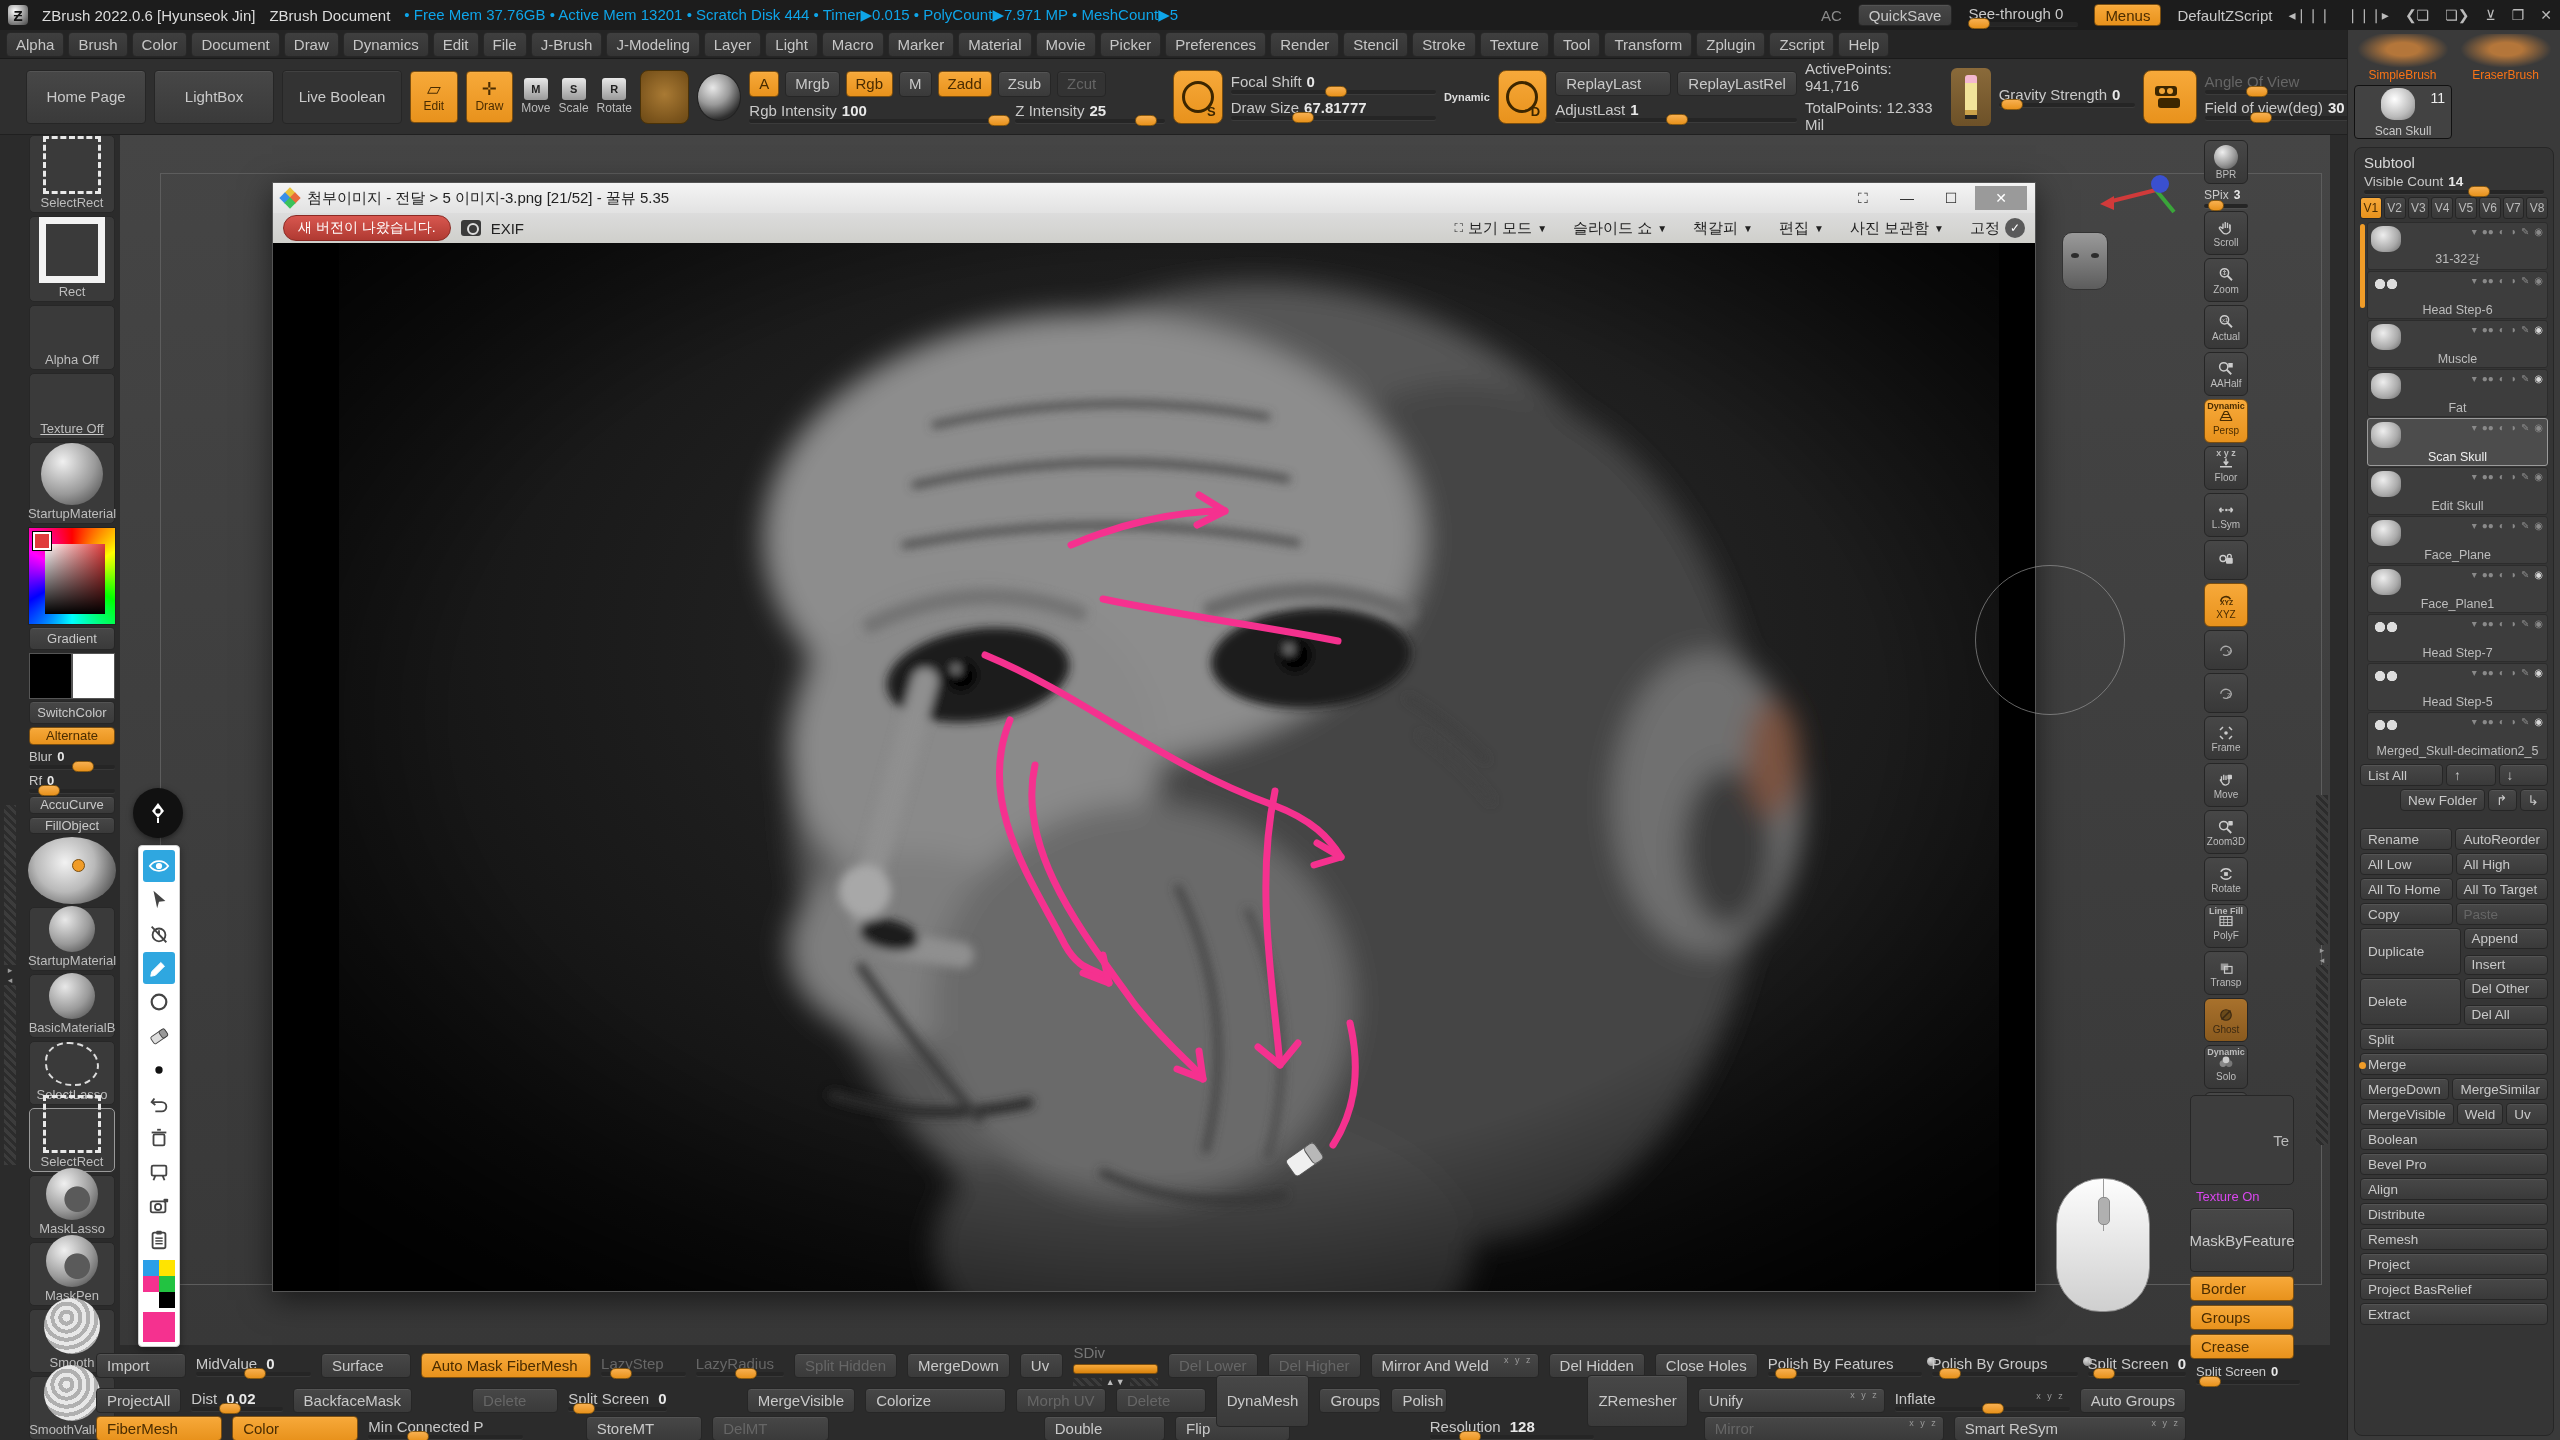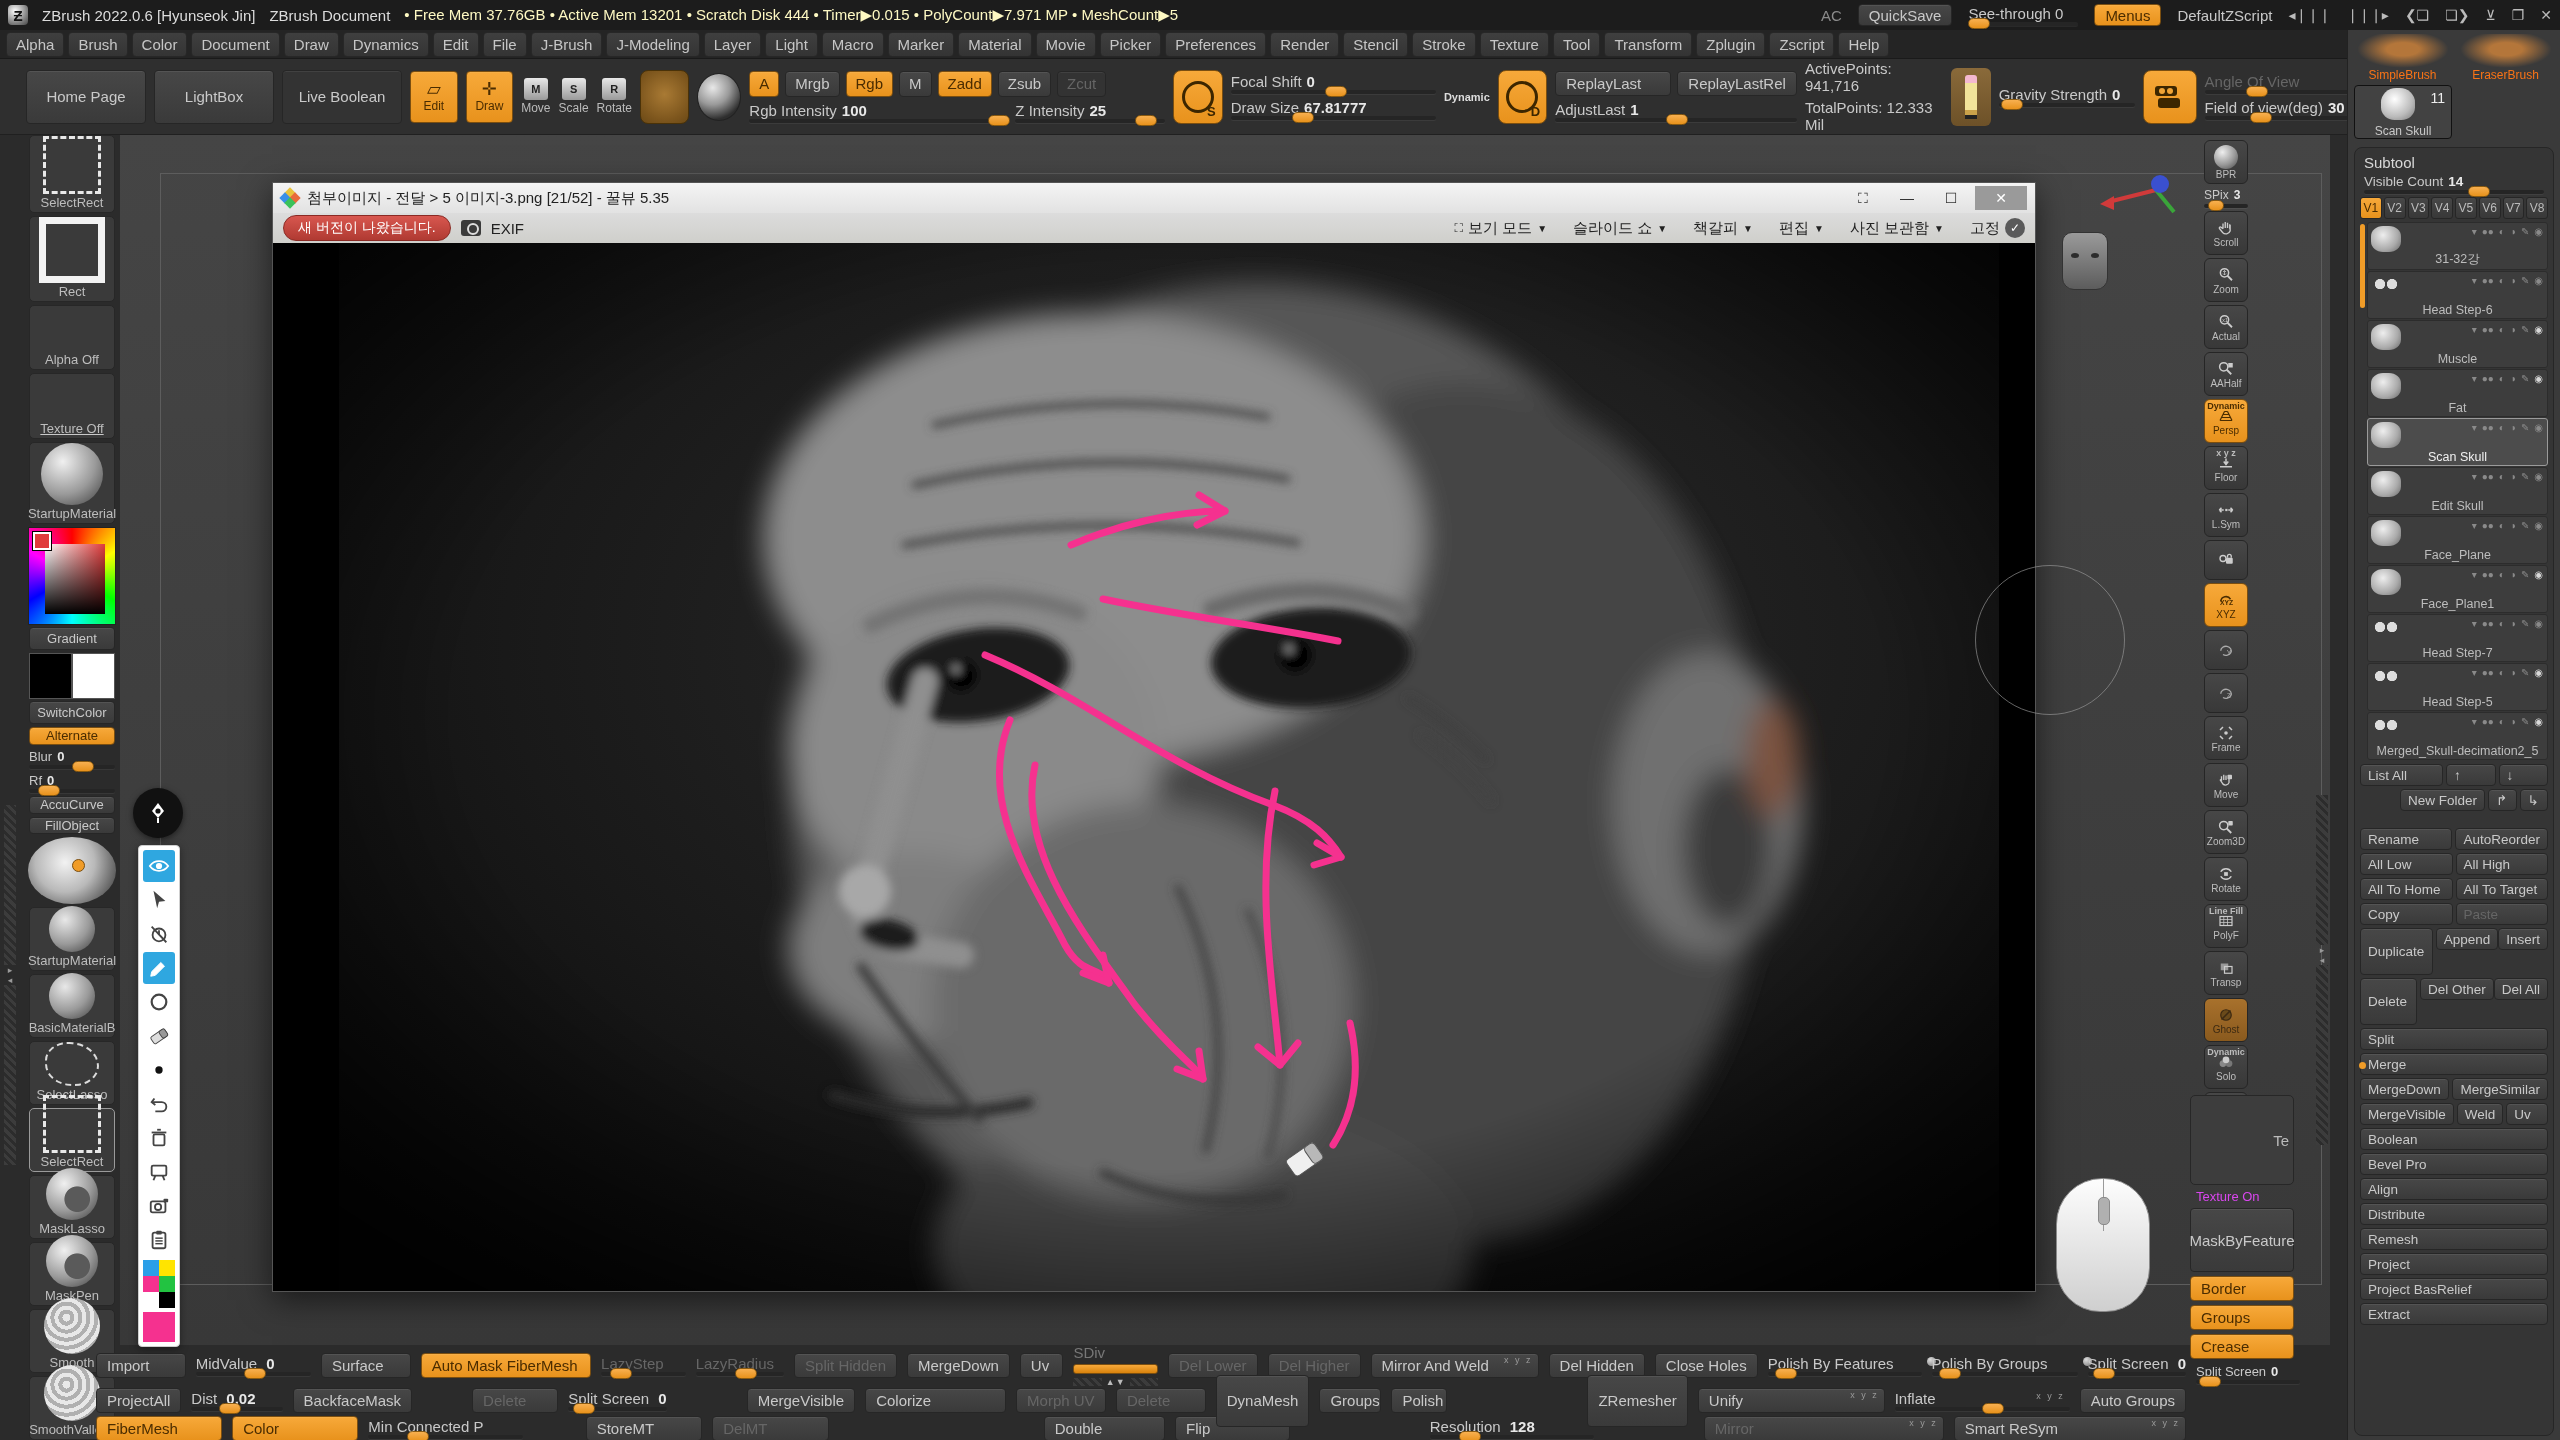--- a/index.html
+++ b/index.html
@@ -19,21 +19,21 @@
   .track{height:4px;background:#252525;border-radius:2px;position:relative;box-shadow:0 1px 0 rgba(255,255,255,.06)}
   .knob{position:absolute;top:-4px;width:22px;height:11px;background:linear-gradient(#f8b050,#e8921c);
         border:1px solid #8a5a10;border-radius:6px;box-sizing:border-box}
   .dis .lab, .dis .lab b{color:#666}
   .xyz{font-size:9px;color:#9a9a9a;letter-spacing:2px;position:absolute;top:1px;right:5px}
   .dot-radio{width:9px;height:9px;border-radius:50%;background:radial-gradient(circle at 35% 30%,#ddd,#777);display:inline-block}
   .hatch{background:repeating-linear-gradient(45deg,#3c3c3c 0 3px,#2c2c2c 3px 6px);}
   
   #titlebar{left:0;top:0;width:2560px;height:30px;background:#1c1c1c;display:flex;align-items:center;gap:14px;padding:0 8px;box-sizing:border-box}
   #titlebar .t{color:#dcdcdc}
-  #titlebar .stats{color:#fef9c3}
+  #titlebar .stats{color:#0ea5e9}
   .zlogo{width:20px;height:20px;background:radial-gradient(circle at 35% 30%,#fff,#888 60%,#444);border-radius:4px;
          display:flex;align-items:center;justify-content:center;color:#111;font-weight:bold;font-size:15px}
   #tb-right{margin-left:auto;display:flex;align-items:center;gap:16px}
   #tb-right .winic{color:#bbb;font-size:14px}
   #menubar{left:0;top:30px;width:2560px;height:29px;background:#242424;display:flex;align-items:center;gap:4px;padding:0 6px;box-sizing:border-box;border-bottom:1px solid #1a1a1a}
   #menubar .m{background:linear-gradient(#3f3f3f,#343434);border:1px solid #272727;border-radius:4px;height:23px;padding:0 9px;display:flex;align-items:center;color:#c6c6c6}
   
   #shelf{left:0;top:59px;width:2560px;height:76px;background:#2f2f2f;border-bottom:1px solid #202020;display:flex;align-items:center;gap:8px;padding:0 10px 0 26px;box-sizing:border-box}
   .bigbtn{height:54px;min-width:120px;justify-content:center}
   .sqbtn{width:52px;height:52px;flex-direction:column;justify-content:center;gap:2px;padding:0;font-size:12px}
@@ -130,21 +130,21 @@
   .strow{height:46px;background:#3d3d3d;border:1px solid #2c2c2c;border-radius:3px;margin-bottom:1px;position:relative;font-size:12.5px;color:#bdbdbd}
   .strow.sel{background:#4c4c4c;border-color:#9a9a9a;color:#f0f0f0}
   .strow .nm{position:absolute;left:0;right:0;bottom:1px;text-align:center;white-space:nowrap;overflow:hidden}
   .strow .ic{position:absolute;right:4px;top:3px;display:flex;gap:5px;font-size:10px;color:#8a8a8a;align-items:center}
   .strow .ic .eyeon{color:#d8d8d8}
   .stthumb{position:absolute;left:3px;top:3px;width:30px;height:26px;border-radius:40%;background:radial-gradient(circle at 40% 35%,#eee,#aaa 60%,#666)}
   .stthumb.flat{border-radius:4px;background:radial-gradient(circle at 30% 35%,#ddd 0 18%,transparent 20%),radial-gradient(circle at 70% 35%,#ddd 0 18%,transparent 20%),#3d3d3d}
   .arow{display:flex;gap:3px;margin-top:3px}
   .arow .b{flex:1;height:22px;font-size:13.5px;padding:0 7px}
   .arow .b.tall{height:47px}
-  .stk{flex:1;display:flex;flex-direction:row;gap:0}
+  .stk{flex:1;display:flex;flex-direction:column;gap:6px}
   .mdot{width:7px;height:7px;border-radius:50%;background:#f09c28;position:absolute;left:-2px;top:8px}
   
   #rshelfb{left:2190px;top:1095px;width:112px;display:flex;flex-direction:column;gap:4px;z-index:20}
   #texthumb{width:104px;height:90px;background:#3d3d3d;border:1px solid #272727;border-radius:5px;color:#bbb;display:flex;align-items:center;justify-content:flex-end;padding-right:4px;box-sizing:border-box}
   
   #tray1{left:96px;top:1344px;width:2090px;height:42px;display:flex;align-items:center;gap:10px}
   #tray2{left:96px;top:1388px;width:2090px;height:52px;display:flex;flex-direction:column;gap:3px}
   .trow{display:flex;align-items:center;gap:10px;height:25px}
   .sp{flex:0 0 auto}
   .tallb{height:52px;z-index:5}

